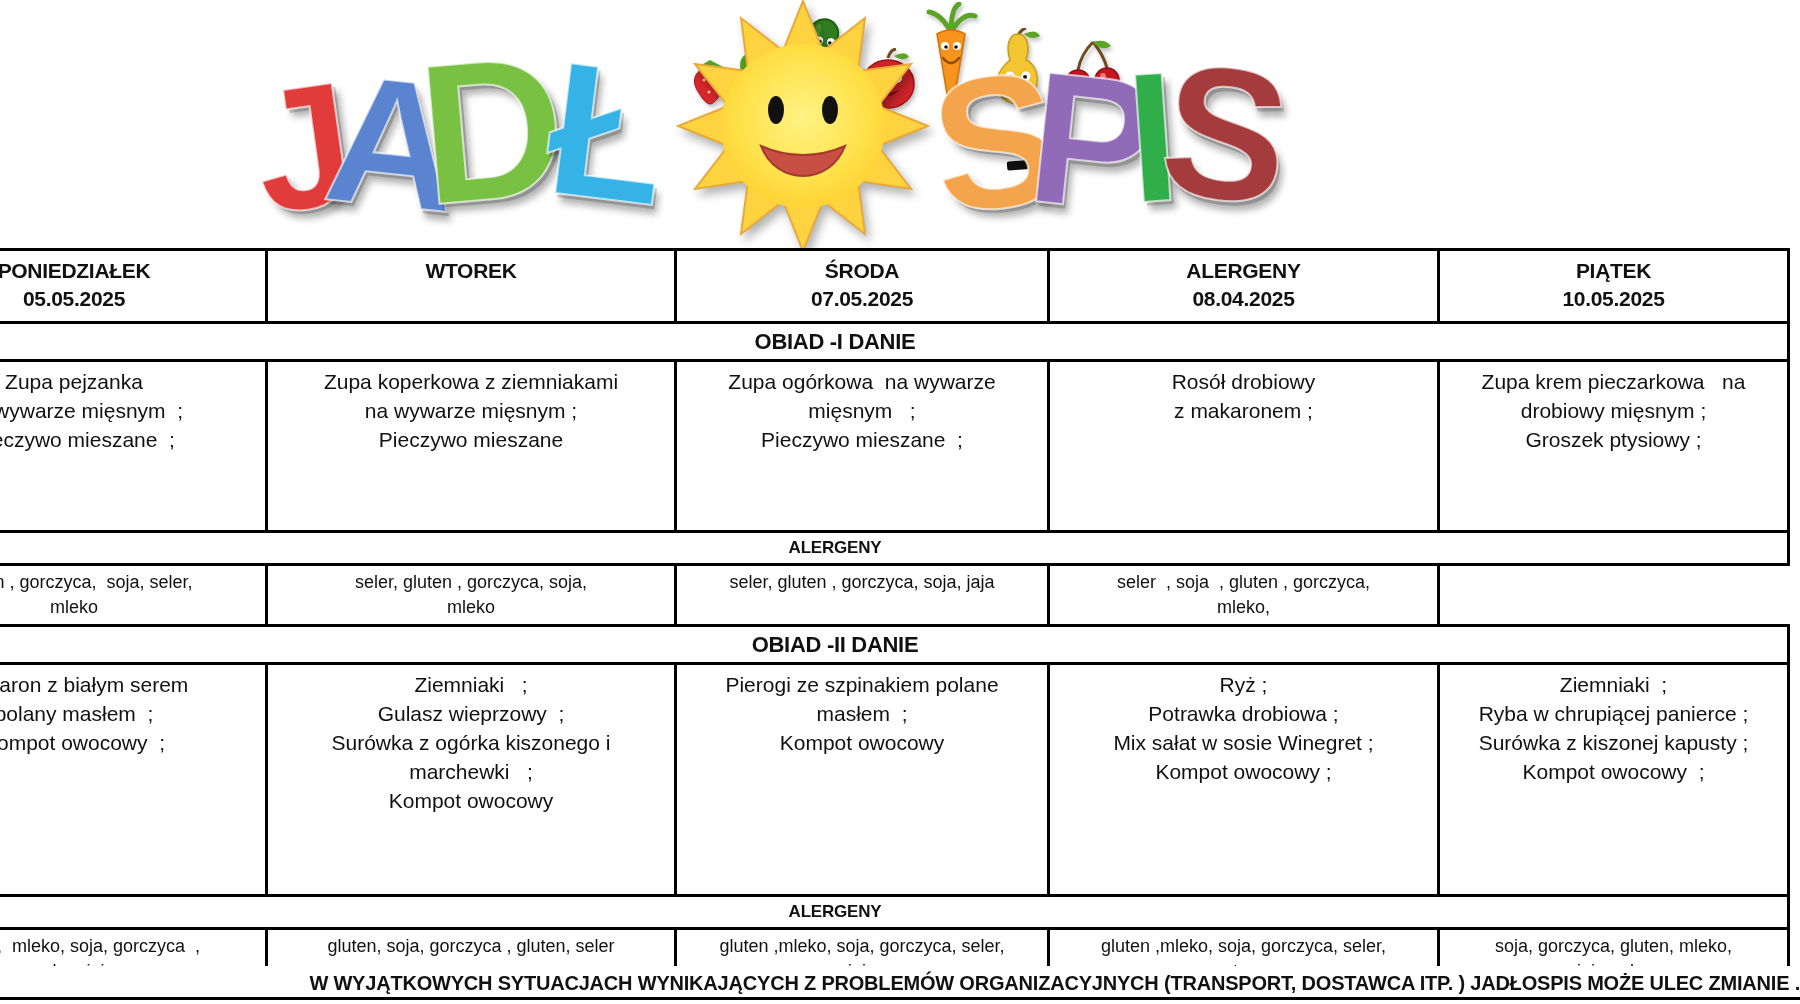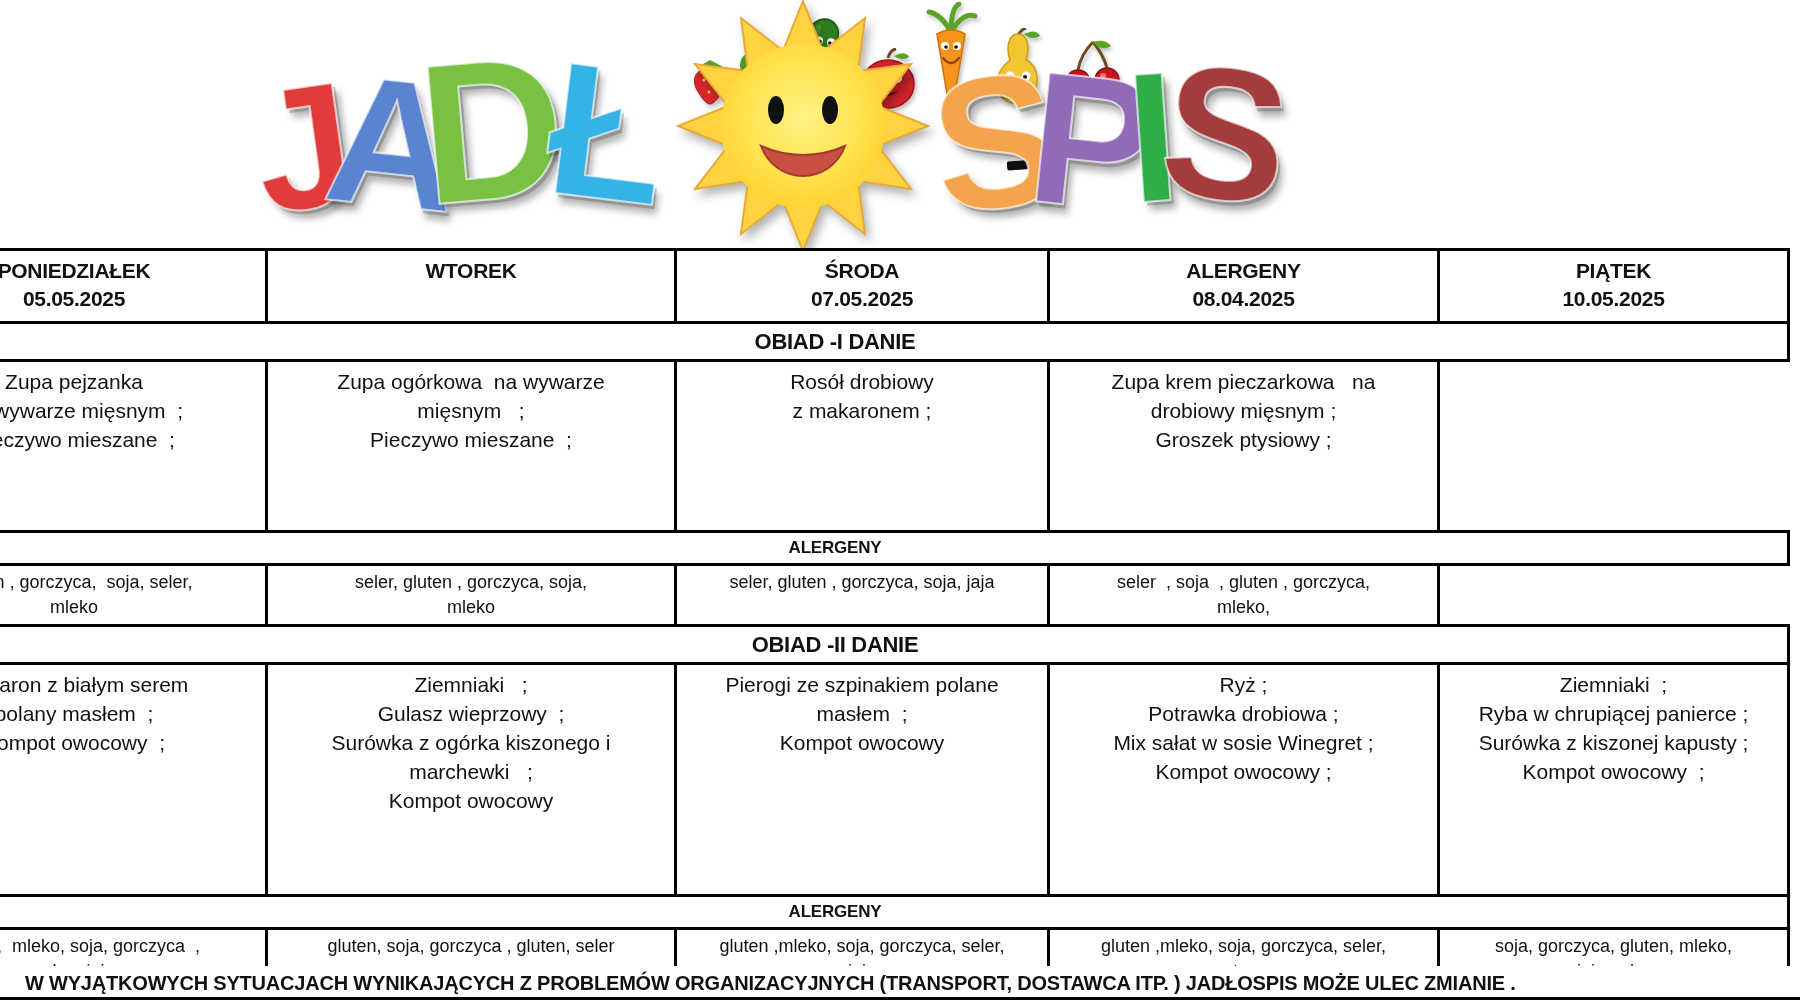--- a/index.html
+++ b/index.html
@@ -43,21 +43,21 @@
     white-space:pre-wrap;font-size:21px;line-height:29px;padding-top:5px;
   }
   .allerg-row .cell{height:58px;}
   .allerg-text{white-space:pre-wrap;font-size:18px;line-height:25px;padding-top:4px;}
 
   
   .footer{
     position:absolute;left:0;top:966px;width:1800px;height:34px;
     border-bottom:3px solid #000;background:#fff;
     font-weight:bold;font-size:20px;letter-spacing:-0.2px;
-    padding:6px 0 0 25px;box-sizing:border-box;white-space:nowrap;
+    padding:6px 0 0 25px;box-sizing:border-box;white-space:nowrap;text-align:right;
   }
 </style>
 </head>
 <body>
 
 <div class="viewport">
 
   <div class="logo">
 
     <svg class="fruit" style="left:433px;top:58px" width="45" height="48" viewBox="0 0 45 48">
@@ -185,20 +185,25 @@
       <span>OBIAD -I DANIE</span>
     </div>
 
     <div class="trow meals1">
       <div class="cell">
           <div class="meal-text">Zupa pejzanka
 na wywarze mięsnym  ;
 Pieczywo mieszane  ;</div>
         </div>
       <div class="cell">
+          <div class="meal-text">Zupa koperkowa z ziemniakami
+na wywarze mięsnym ;
+Pieczywo mieszane</div>
+        </div>
+      <div class="cell">
           <div class="meal-text">Zupa ogórkowa  na wywarze
 mięsnym   ;
 Pieczywo mieszane  ;</div>
         </div>
       <div class="cell">
           <div class="meal-text">Rosół drobiowy
 z makaronem ;</div>
         </div>
       <div class="cell">
           <div class="meal-text">Zupa krem pieczarkowa   na

